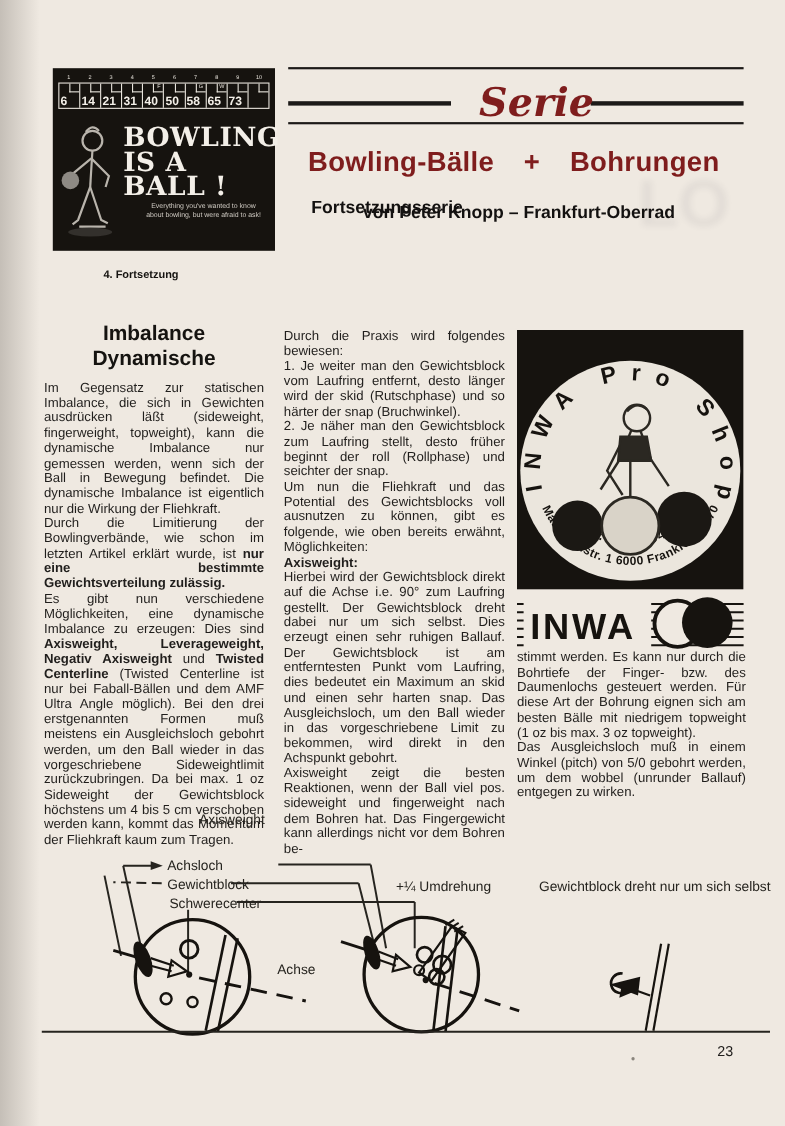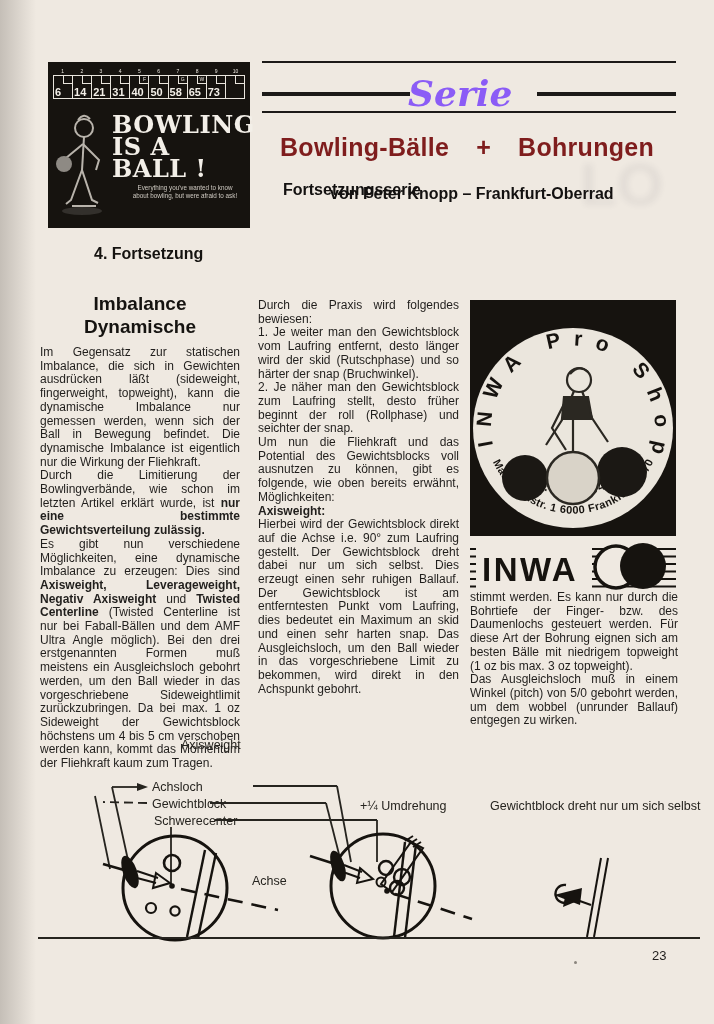--- a/index.html
+++ b/index.html
@@ -22,26 +22,26 @@
   .frame-nums span{flex:1;text-align:center;font-size:5px;color:#e9e5dd;line-height:8px;}
   .frames{display:flex;border:1px solid #e9e5dd;height:22px;}
   .frame{flex:1;position:relative;border-right:1px solid #e9e5dd;}
   .frame:last-child{border-right:none;}
   .frame .markbox{position:absolute;right:0;top:0;width:8px;height:7px;border-left:1px solid #e9e5dd;border-bottom:1px solid #e9e5dd;font-size:5px;line-height:7px;text-align:center;color:#e9e5dd;}
   .frame .score{position:absolute;left:1px;bottom:0;font-size:11px;font-weight:bold;color:#f3efe8;}
   .book-title{position:absolute;left:64px;top:52px;font-family:"DejaVu Serif", serif;font-weight:bold;font-size:24px;line-height:22px;letter-spacing:.5px;}
   .book-tagline{position:absolute;left:78px;top:122px;width:118px;font-size:6.3px;line-height:8px;text-align:center;color:#cfcac2;}
   .bowler-svg{position:absolute;left:4px;top:38px;}
 
-  .installment{left:94px;top:245px;font-size:16px;font-weight:bold;color:#151310;}
+  .installment{left:94px;top:245px;font-size:10px;font-weight:bold;color:#151310;}
 
   
   .rule{background:#1c1a18;}
-  .serie-word{left:408px;top:72px;width:132px;text-align:left;
-    font-family:"DejaVu Serif", serif;font-style:italic;font-weight:bold;font-size:36px;color:#8b5cf6;}
+  .serie-word{left:408px;top:72px;width:132px;text-align:right;
+    font-family:"DejaVu Serif", serif;font-style:italic;font-weight:bold;font-size:36px;color:#7f1d1d;}
   .article-title{left:280px;top:133px;display:flex;gap:27px;font-size:25px;font-weight:bold;color:#7f1d1d;letter-spacing:.3px;}
   .subtitle1{left:283px;top:181px;font-size:16px;font-weight:bold;color:#131110;}
   .subtitle2{left:330px;top:185px;font-size:16px;font-weight:bold;color:#131110;}
 
   
   .col-heading{left:40px;top:292px;width:200px;text-align:center;font-size:19px;line-height:23px;font-weight:bold;color:#151310;}
   .textcol{font-size:12px;line-height:13.7px;text-align:justify;color:#201e1c;hyphens:auto;}
   .textcol p{margin:0;}
   .col-left{left:40px;top:346px;width:200px;}
   .col-mid{left:258px;top:299px;width:201px;}
@@ -172,20 +172,21 @@
     <p><span>Durch die Limitierung der Bowlingverbände, wie schon im letzten Artikel erklärt wurde, ist </span><b>nur eine bestimmte Gewichtsverteilung zulässig.</b></p>
     <p><span>Es gibt nun verschiedene Möglichkeiten, eine dynamische Imbalance zu erzeugen: Dies sind </span><b>Axisweight, Leverageweight, Negativ Axisweight</b><span> und </span><b>Twisted Centerline</b><span> (Twisted Centerline ist nur bei Faball-Bällen und dem AMF Ultra Angle möglich). Bei den drei erstgenannten Formen muß meistens ein Ausgleichsloch gebohrt werden, um den Ball wieder in das vorgeschriebene Sideweightlimit zurückzubringen. Da bei max. 1 oz Sideweight der Gewichtsblock höchstens um 4 bis 5 cm verschoben werden kann, kommt das Momentum der Fliehkraft kaum zum Tragen.</span></p>
   </div>
 <div class="abs textcol col-mid">
     <p><span>Durch die Praxis wird folgendes bewiesen:</span></p>
     <p><span>1. Je weiter man den Gewichtsblock vom Laufring entfernt, desto länger wird der skid (Rutschphase) und so härter der snap (Bruchwinkel).</span></p>
     <p><span>2. Je näher man den Gewichtsblock zum Laufring stellt, desto früher beginnt der roll (Rollphase) und seichter der snap.</span></p>
     <p><span>Um nun die Fliehkraft und das Potential des Gewichtsblocks voll ausnutzen zu können, gibt es folgende, wie oben bereits erwähnt, Möglichkeiten:</span></p>
     <p><b>Axisweight:</b></p>
     <p><span>Hierbei wird der Gewichtsblock direkt auf die Achse i.e. 90° zum Laufring gestellt. Der Gewichtsblock dreht dabei nur um sich selbst. Dies erzeugt einen sehr ruhigen Ballauf. Der Gewichtsblock ist am entferntesten Punkt vom Laufring, dies bedeutet ein Maximum an skid und einen sehr harten snap. Das Ausgleichsloch, um den Ball wieder in das vorgeschriebene Limit zu bekommen, wird direkt in den Achspunkt gebohrt.</span></p>
+    <p><span>Axisweight zeigt die besten Reaktionen, wenn der Ball viel pos. sideweight und fingerweight nach dem Bohren hat. Das Fingergewicht kann allerdings nicht vor dem Bohren be-</span></p>
   </div>
 <div class="abs textcol col-right">
     <p><span>stimmt werden. Es kann nur durch die Bohrtiefe der Finger- bzw. des Daumenlochs gesteuert werden. Für diese Art der Bohrung eignen sich am besten Bälle mit niedrigem topweight (1 oz bis max. 3 oz topweight).</span></p>
     <p><span>Das Ausgleichsloch muß in einem Winkel (pitch) von 5/0 gebohrt werden, um dem wobbel (unrunder Ballauf) entgegen zu wirken.</span></p>
   </div>
 
 <svg class="abs inwa-ad" width="206" height="236" viewBox="0 0 206 236">
   <rect x="0" y="0" width="206" height="236" fill="#16130f"></rect>
   <circle cx="103" cy="128" r="100" fill="#ebe6dd"></circle>
   <defs>

